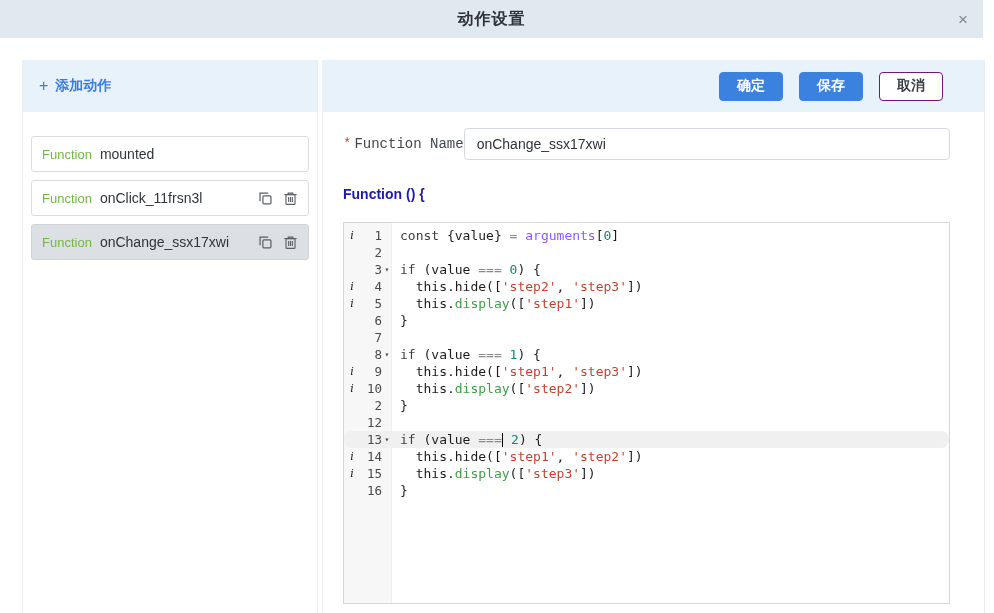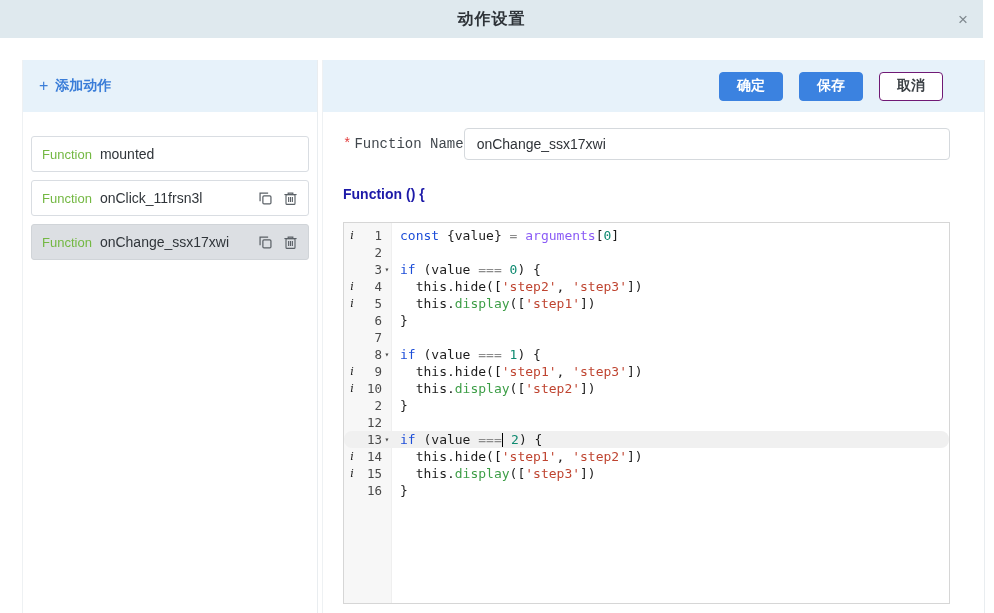--- a/index.html
+++ b/index.html
@@ -87,21 +87,21 @@
   .lines { position:relative; padding-top:4px; }
   .cm-line { display:flex; height:17px; white-space:pre; }
   .cm-line.active { background:#f0f0f0;border-radius:8px; }
   .g-info {
     width:16px; flex:none; text-align:center; color:#1a1a1a;
     font-family:"DejaVu Serif", serif; font-style:italic; font-size:11px;
   }
   .g-num { width:22px; flex:none; text-align:right; color:#4a4a4a; font-size:12.5px; }
   .g-fold { width:10px; flex:none; text-align:center; color:#4a4a4a; font-size:8px; cursor:pointer; }
   .code { padding-left:8px; color:#1c1c1c; }
-  .tk-kw  { color:#1d4ed8; }
+  .tk-kw  { color:#404040; }
   .tk-num { color:#0e8a70; }
   .tk-arg { color:#8b5cf6; }
   .tk-str { color:#bf4430; }
   .tk-fn  { color:#3d9e47; }
   .tk-op  { color:#8b8b8b; }
   .tk-txt { color:#1c1c1c; }
   .cursor {
     display:inline-block; width:1.5px; height:14px; background:#000;
     vertical-align:middle; margin-bottom:2px;
   }

